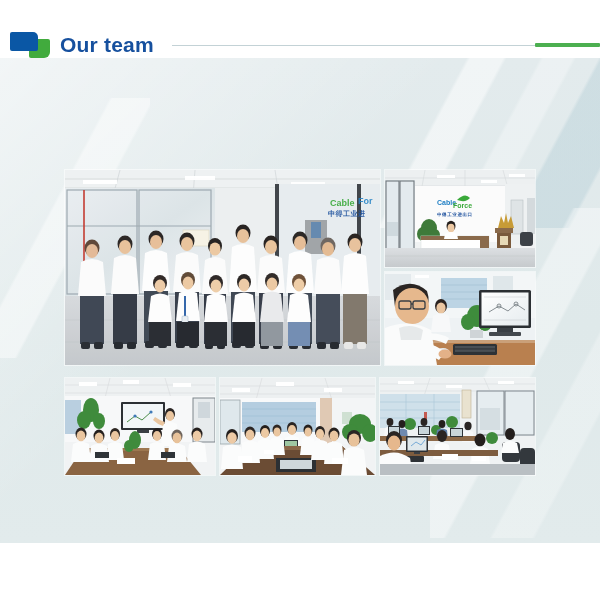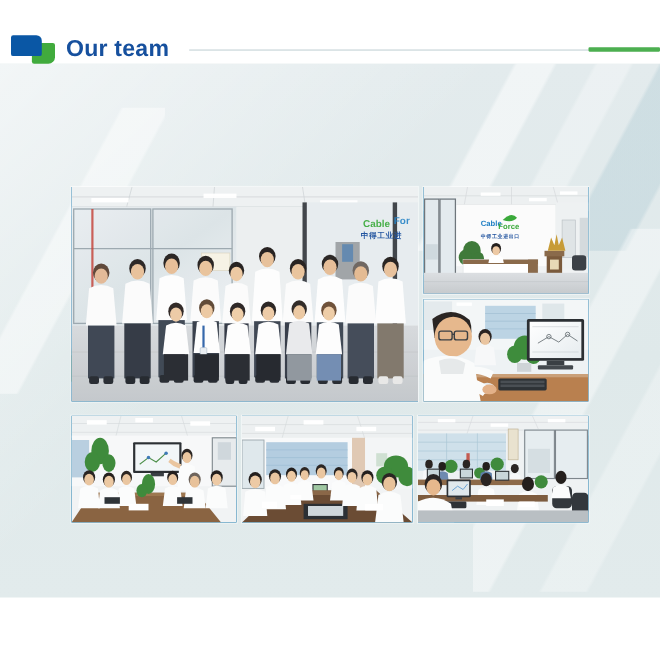--- a/index.html
+++ b/index.html
@@ -143,21 +143,21 @@
     position: absolute;
     left: 65px;
     top: 170px;
     width: 470px;
     height: 305px;
   }
 
   .photo {
     position: absolute;
     overflow: hidden;
-    background: #0369a1;
+    background: #3b82f6;
     box-shadow: 0 0 0 1px rgba(255,255,255,0.55);
   }
 
   
   .ph-team      { left: 0;   top: 0;   width: 315px; height: 195px; }
   .ph-lobby     { left: 320px; top: 0;   width: 150px; height: 97px; }
   .ph-engineer  { left: 320px; top: 102px; width: 150px; height: 93px; }
   .ph-meeting1  { left: 0;   top: 208px; width: 150px; height: 97px; }
   .ph-meeting2  { left: 155px; top: 208px; width: 155px; height: 97px; }
   .ph-office    { left: 315px; top: 208px; width: 155px; height: 97px; }

